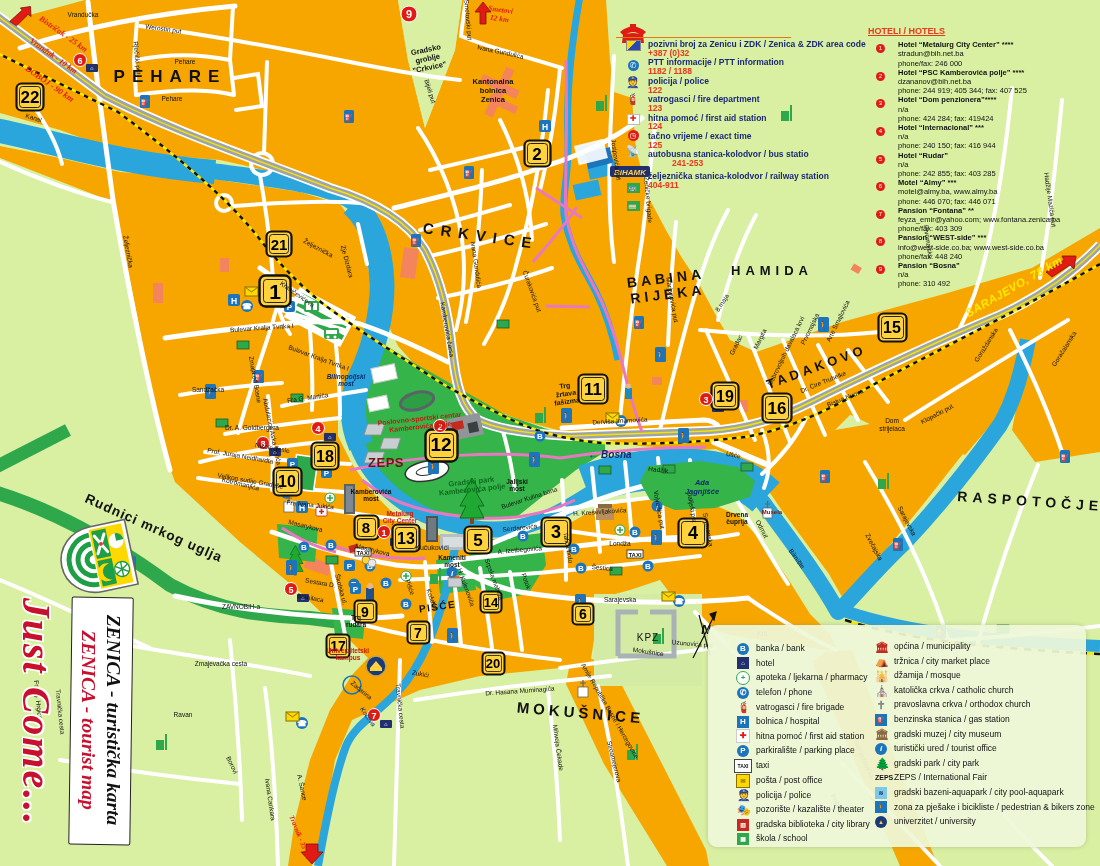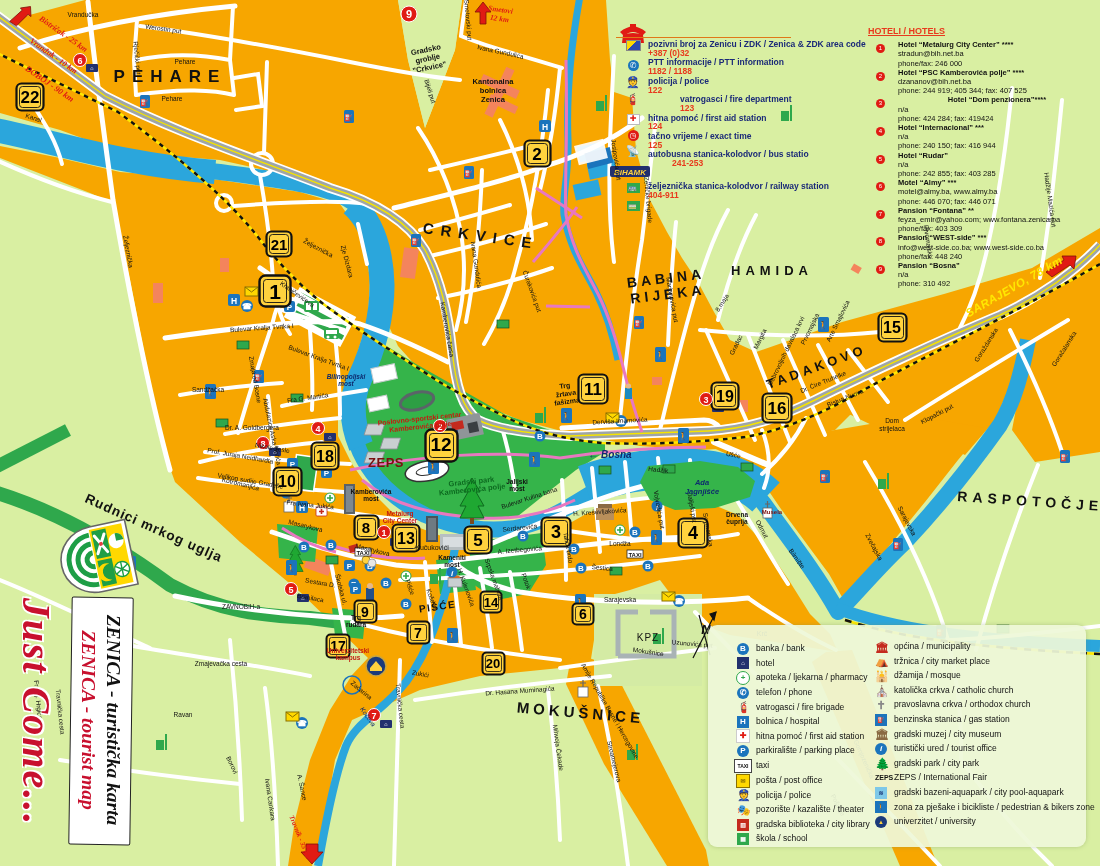--- a/index.html
+++ b/index.html
@@ -1167,33 +1167,33 @@
           <div style="color:#e8391d;">+387 (0)32</div>
         </div>
         <div style="margin-bottom:1px;">
           <div>PTT informacije / PTT information</div>
           <div style="color:#e8391d;">1182 / 1188</div>
         </div>
         <div style="margin-bottom:1px;">
           <div>policija / police</div>
           <div style="color:#e8391d;">122</div>
         </div>
-        <div style="margin-bottom:1px;margin-left:32px;">
+        <div style="margin-bottom:1px;">
           <div>vatrogasci / fire department</div>
           <div style="color:#e8391d;">123</div>
         </div>
         <div style="margin-bottom:1px;">
           <div>hitna pomoć / first aid station</div>
           <div style="color:#e8391d;">124</div>
         </div>
         <div style="margin-bottom:1px;">
           <div>tačno vrijeme / exact time</div>
           <div style="color:#e8391d;">125</div>
         </div>
-        <div style="margin-bottom:14px;">
+        <div style="margin-bottom:4px;">
           <div>autobusna stanica-kolodvor / bus statio</div>
           <div style="color:#e8391d;padding-left:24px;">241-253</div>
         </div>
         <div style="margin-bottom:1px;">
           <div>željeznička stanica-kolodvor / railway station</div>
           <div style="color:#e8391d;">404-911</div>
         </div>
       </div>
 <div id="plicons" style="position:absolute;left:4px;top:20px;width:26px;">
         <div style="height:17.4px;font-size:11px;line-height:15px;text-align:center;"><span style="display:inline-block;width:13px;height:9px;background:linear-gradient(135deg,#ffd800 45%,#2a49b0 45%);border:1px solid #888;"></span></div>
@@ -1218,21 +1218,21 @@
         <div>phone/fax: 246 000</div>
       </div>
       <div style="position:relative;padding-left:30px;">
         <span style="position:absolute;left:8px;top:4px;width:9px;height:9px;background:#e01b14;border-radius:50%;color:#fff;font-size:6px;text-align:center;line-height:9px;">2</span>
         <div style="font-weight:bold;">Hotel “PSC Kamberovića polje” ****</div>
         <div>dzananov@bih.net.ba</div>
         <div>phone: 244 919;  405 344;  fax: 407 525</div>
       </div>
       <div style="position:relative;padding-left:30px;">
         <span style="position:absolute;left:8px;top:4px;width:9px;height:9px;background:#e01b14;border-radius:50%;color:#fff;font-size:6px;text-align:center;line-height:9px;">3</span>
-        <div style="font-weight:bold;text-align:center;">Hotel “Dom penzionera”****</div>
+        <div style="font-weight:bold;">Hotel “Dom penzionera”****</div>
         <div>n/a</div>
         <div>phone: 424 284;  fax: 419424</div>
       </div>
       <div style="position:relative;padding-left:30px;">
         <span style="position:absolute;left:8px;top:4px;width:9px;height:9px;background:#e01b14;border-radius:50%;color:#fff;font-size:6px;text-align:center;line-height:9px;">4</span>
         <div style="font-weight:bold;">Hotel “Internacional” ***</div>
         <div>n/a</div>
         <div>phone: 240 150;  fax: 416 944</div>
       </div>
       <div style="position:relative;padding-left:30px;">

